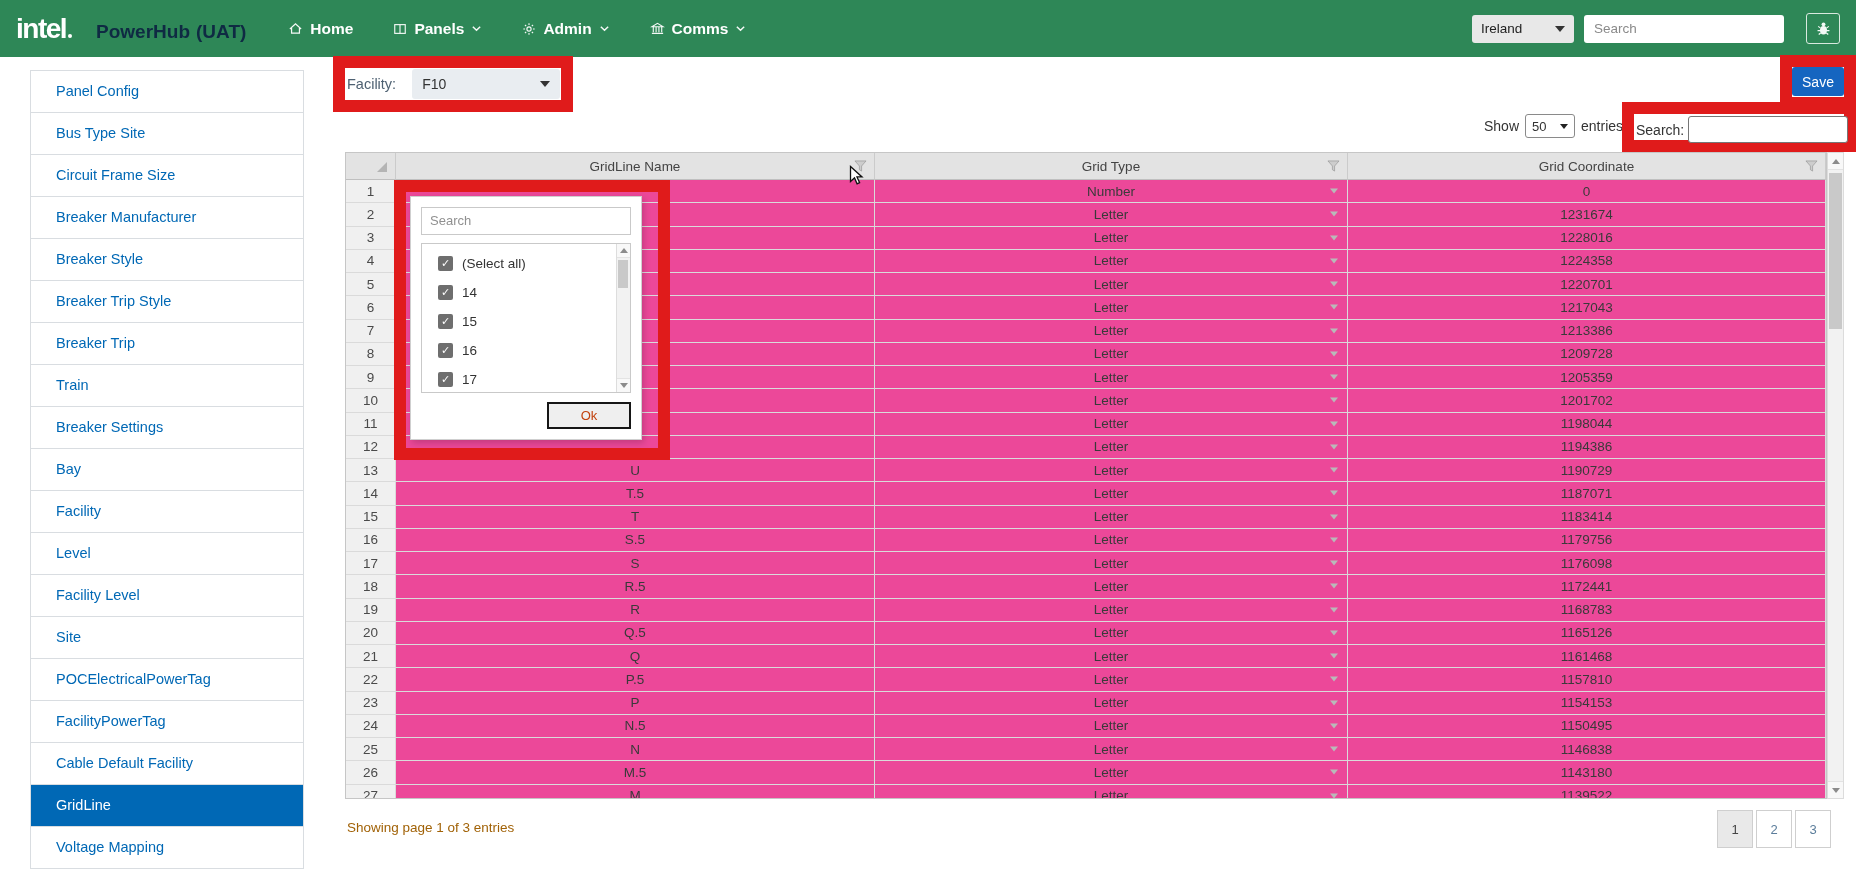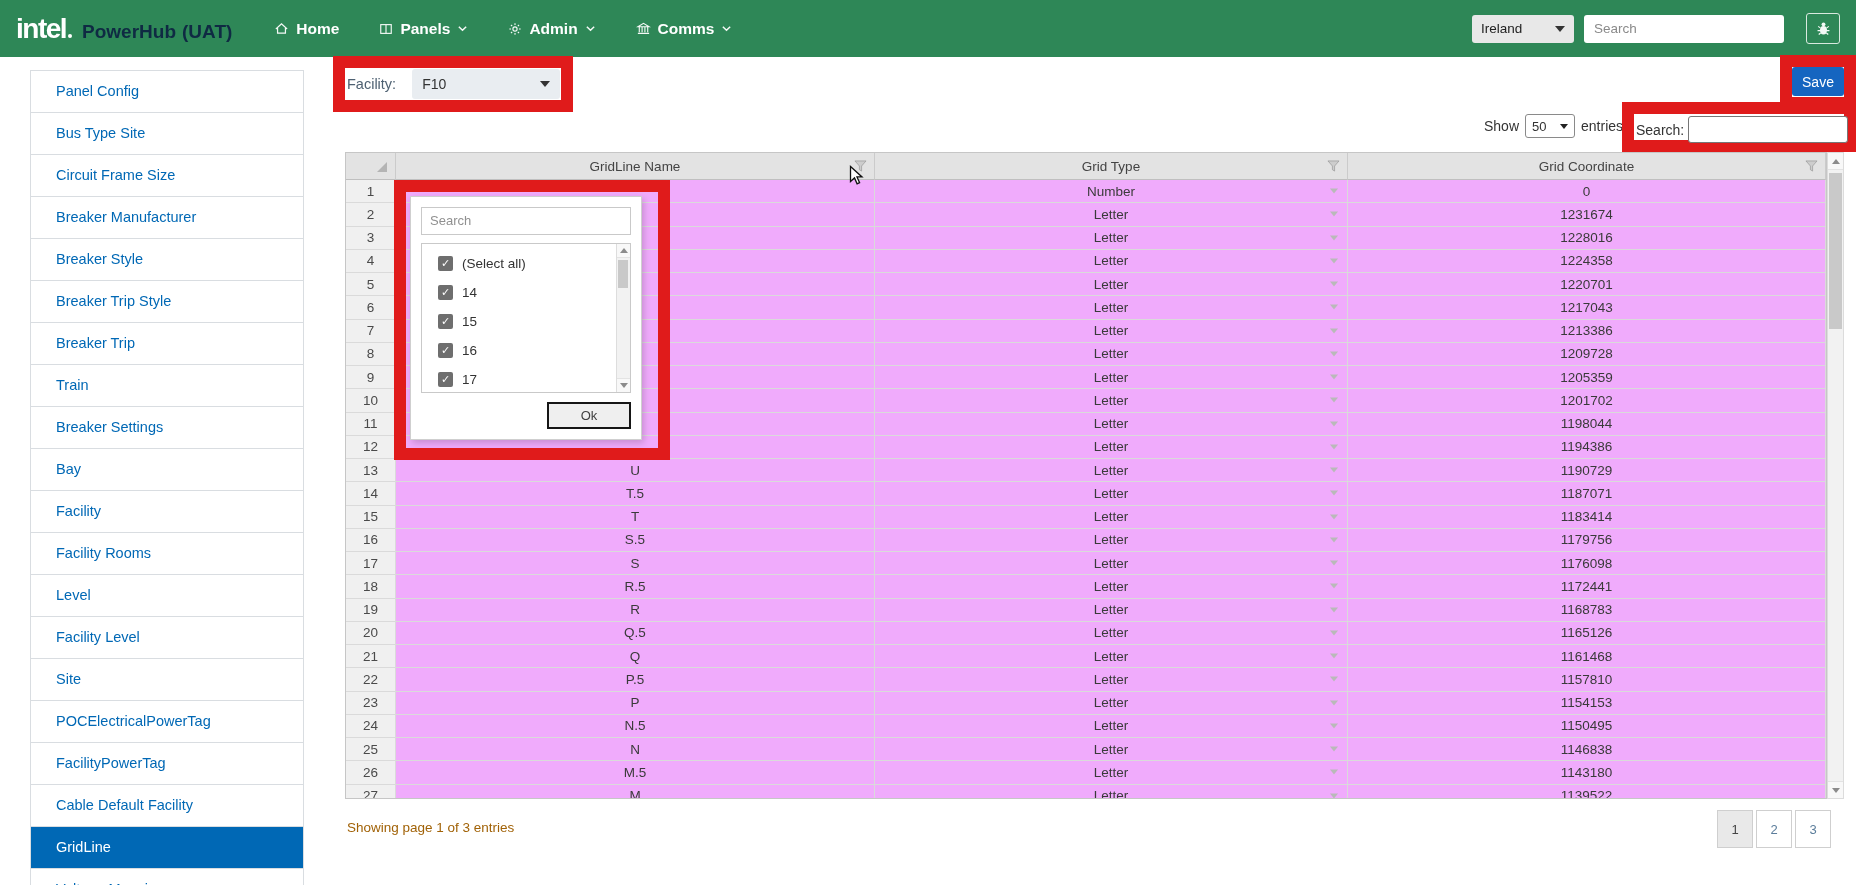--- a/index.html
+++ b/index.html
@@ -5,21 +5,21 @@
   html,body{margin:0;padding:0;background:#fff;}
   .page{position:relative;width:1856px;height:885px;overflow:hidden;background:#fff;
         font-family:"Liberation Sans",sans-serif;}
 
   
   .topbar{position:absolute;left:0;top:0;width:100%;height:57px;background:var(--header-green,#2e8757);
           display:flex;align-items:center;padding:0 16px;box-sizing:border-box;}
   .brand{display:flex;align-items:baseline;cursor:pointer;}
   .logo{color:#fff;font-size:28px;font-weight:600;letter-spacing:-1.5px;line-height:1;}
   .logo-dot{display:inline-block;width:4px;height:4px;background:#fff;border-radius:50%;margin-left:2px;}
-  .app-title{color:#0f2a43;font-size:19px;font-weight:700;margin-left:10px;}
+  .app-title{color:#0f2a43;font-size:19px;font-weight:700;margin-left:24px;}
   .app-title.env{margin-left:6px;}
   .nav{display:flex;gap:40px;margin-left:42px;}
   .nav-item{display:flex;align-items:center;gap:7px;color:#fff;font-size:15.5px;cursor:pointer;font-weight:bold;}
   .nav-ico{display:flex;align-items:center;opacity:.95;}
   .hdr-right{margin-left:auto;display:flex;align-items:center;gap:10px;}
   .region-select{width:84px;height:28px;background:#e8e8e8;border-radius:3px;display:flex;align-items:center;
                  justify-content:space-between;padding:0 9px;font-size:13.5px;color:#222;cursor:pointer;}
   .tri-down.dark{width:0;height:0;border-left:5px solid transparent;border-right:5px solid transparent;border-top:6px solid #333;}
   .hdr-search{width:180px;height:28px;border:none;border-radius:3px;padding:0 10px;font-size:13.5px;color:#333;outline:none;}
   .hdr-search::placeholder{color:#8a8a8a;}
@@ -50,21 +50,21 @@
 
   .show-entries{position:absolute;left:1484px;top:114px;display:flex;align-items:center;gap:6px;font-size:14px;color:#333;}
   .show-select{width:50px;height:24px;background:#fff;border:1px solid #8a8a8a;border-radius:3px;display:flex;
                align-items:center;justify-content:space-between;padding:0 6px;box-sizing:border-box;font-size:13px;cursor:pointer;}
   .chev-sel{width:0;height:0;border-left:4px solid transparent;border-right:4px solid transparent;border-top:5px solid #222;}
   .tbl-search{position:absolute;left:1636px;top:116px;display:flex;align-items:center;gap:4px;font-size:14px;color:#333;z-index:31;}
   .tbl-search input{width:146px;height:25px;border:1px solid #767676;border-radius:3px;outline:none;font-size:13px;padding:0 6px;}
 
   
   .grid{position:absolute;left:345px;top:152px;width:1482px;height:647px;border:1px solid #c6c6c6;box-sizing:border-box;
-        overflow:hidden;background:#f0abfc;font-size:13.5px;z-index:5;}
+        overflow:hidden;background:#ec4899;font-size:13.5px;z-index:5;}
   .g-row{display:grid;grid-template-columns:50px 479px 473px 478px;height:23.25px;}
   .g-row.g-head{height:27px;}
   .cell{border-right:1px solid #dadada;border-bottom:1px solid #dadada;display:flex;align-items:center;
         justify-content:center;color:#3a3a3a;position:relative;overflow:hidden;}
   .cell.num{background:#f0f0f0;color:#4a4a4a;}
   .g-head .cell{background:#e3e3e3;color:#444;border-right:1px solid #cbcbcb;border-bottom:1px solid #bfbfbf;}
   .funnel{position:absolute;right:7px;top:50%;transform:translateY(-50%);display:flex;cursor:pointer;}
   .corner-tri{position:absolute;right:8px;top:9px;width:0;height:0;border-left:10px solid transparent;border-bottom:10px solid #b4b4b4;}
   .cell-chev{position:absolute;right:9px;top:50%;transform:translateY(-50%);width:0;height:0;
              border-left:4px solid transparent;border-right:4px solid transparent;border-top:5px solid #b9b9b9;}
@@ -86,21 +86,21 @@
   .popup-search{height:28px;border:1px solid #c9c9c9;padding:0 8px;font-size:13px;outline:none;box-sizing:border-box;width:100%;}
   .popup-search::placeholder{color:#909090;}
   .popup-list{margin-top:8px;border:1px solid #c9c9c9;height:152px;position:relative;overflow:hidden;padding:5px 4px;box-sizing:border-box;text-align:center;}
   .popt{display:flex;align-items:center;gap:9px;padding:7px 0 7px 12px;font-size:13.5px;color:#333;cursor:pointer;}
   .cb{width:15px;height:15px;background:#6e6e6e;border-radius:2px;display:flex;align-items:center;justify-content:center;flex:0 0 15px;}
   .cb.on::after{content:"\2713";color:#fff;font-size:11px;line-height:1;}
   .plist-scroll{position:absolute;right:0;top:0;bottom:0;width:13px;background:#f2f2f2;border-left:1px solid #ddd;}
   .plist-scroll .vs-btn{height:13px;}
   .pthumb{position:absolute;left:1px;top:16px;width:10px;height:28px;background:#c9c9c9;}
   .popup-footer{margin-top:9px;display:flex;justify-content:flex-end;}
-  .ok-btn{width:84px;height:27px;background:#efefef;border:2px solid #161616;font-size:13px;color:#404040;cursor:pointer;font-family:inherit;}
+  .ok-btn{width:84px;height:27px;background:#efefef;border:2px solid #161616;font-size:13px;color:#c2410c;cursor:pointer;font-family:inherit;}
 
   
   .status{position:absolute;left:347px;top:820px;font-size:13.5px;color:#a16207;}
   .pagination{position:absolute;left:1717px;top:810px;display:flex;gap:3px;}
   .page-btn{width:36px;height:38px;background:#fff;border:1px solid #cfcfcf;font-size:13px;color:#5b7d9b;cursor:pointer;font-family:inherit;}
   .page-btn.active{background:#e9e9e9;color:#444;}
 
   .cursor{position:absolute;left:849px;top:165px;z-index:40;pointer-events:none;}
 </style>
 </head>
@@ -191,21 +191,20 @@
       <div class="side-item">Bus Type Site</div>
       <div class="side-item">Circuit Frame Size</div>
       <div class="side-item">Breaker Manufacturer</div>
       <div class="side-item">Breaker Style</div>
       <div class="side-item">Breaker Trip Style</div>
       <div class="side-item">Breaker Trip</div>
       <div class="side-item">Train</div>
       <div class="side-item">Breaker Settings</div>
       <div class="side-item">Bay</div>
       <div class="side-item">Facility</div>
-      <div class="side-item">Facility Rooms</div>
       <div class="side-item">Level</div>
       <div class="side-item">Facility Level</div>
       <div class="side-item">Site</div>
       <div class="side-item">POCElectricalPowerTag</div>
       <div class="side-item">FacilityPowerTag</div>
       <div class="side-item">Cable Default Facility</div>
       <div class="side-item active">GridLine</div>
       <div class="side-item">Voltage Mapping</div>
     </aside>
 

